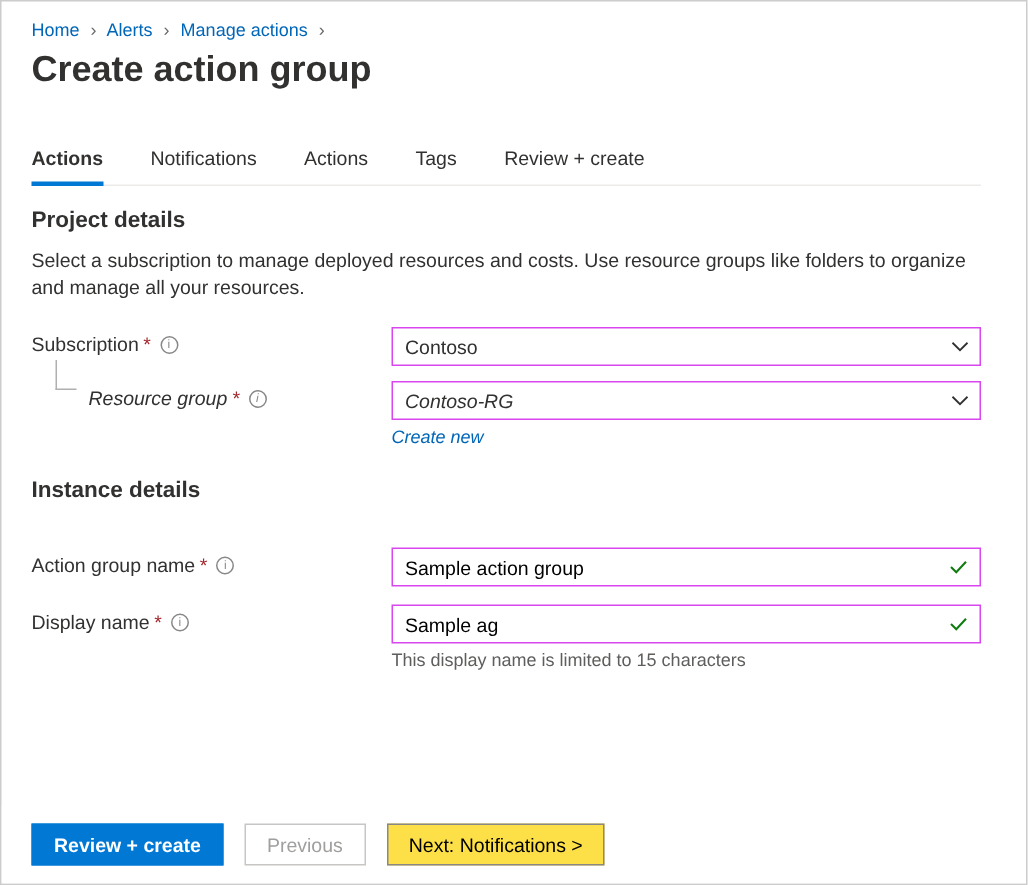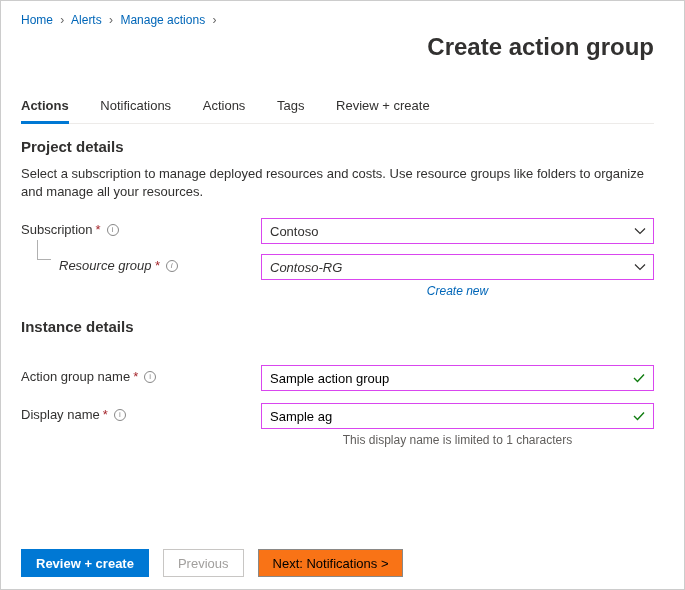--- a/index.html
+++ b/index.html
@@ -10,21 +10,21 @@
       background: #fff;
       width: 685px;
       height: 590px;
       border: 1px solid #ccc;
       position: relative;
     }
     .container { padding: 12px 30px 0 20px; }
     .breadcrumb { font-size: 12px; color: #0066b8; margin-bottom: 6px; }
     .breadcrumb a { color: #0066b8; text-decoration: none; cursor: pointer; }
     .breadcrumb .sep { color: #666; margin: 0 4px; }
-    h1.page-title { font-size: 24px; font-weight: 600; color: #323130; margin-bottom: 30px; text-align: right; }
+    h1.page-title { font-size: 24px; font-weight: 600; color: #323130; margin-bottom: 30px; }
     .tabs { border-bottom: 1px solid #edebe9; margin-bottom: 14px; }
     .tab {
       display: inline-block;
       padding: 6px 0 8px 0;
       margin-right: 28px;
       font-size: 13px;
       color: #323130;
       cursor: pointer;
       border-bottom: 3px solid transparent;
       position: relative;
@@ -87,36 +87,36 @@
     .check {
       position: absolute;
       right: 8px;
       top: 50%;
       transform: translateY(-50%);
       color: #107c10;
       pointer-events: none;
     }
     .check svg { width: 14px; height: 14px; display: block; }
     .textin { cursor: text; outline: none; }
-    .hint, .createnew { font-size: 12px; color: #605e5c; margin-top: 4px; text-align: center; }
+    .hint, .createnew { font-size: 12px; color: #605e5c; margin-top: 4px; }
     .createnew { color: #0066b8; cursor: pointer; }
     .footer {
       position: absolute;
       left: 0; right: 0; bottom: 0;
       padding: 12px 20px;
       background: #fff;
       display: flex;
       gap: 14px;
     }
     .btn {
       height: 28px;
       padding: 0 14px;
       font-size: 13px;
       border: 1px solid #8a8886;
-      background: #f97316;
+      background: #fde047;
       cursor: pointer;
       font-family: inherit;
     }
     .btn.primary { background: #0078d4; color: #fff; border-color: #0078d4; font-weight: 600; }
     .btn.disabled { color: #a19f9d; border-color: #c8c6c4; cursor: default; background: #fff;}
   </style>
 </head>
 <body>
 
 <div class="container">
@@ -214,21 +214,21 @@
     </div>
     <div class="input-col">
       <div class="input-wrapper">
         <input type="text" class="textin" value="Sample ag" style="">
         <span class="check">
           <svg viewBox="0 0 14 14">
               <path d="M2 7 L5.5 10.5 L12 3.5" fill="none" stroke="#107c10" stroke-width="1.4"></path>
             </svg>
         </span>
       </div>
-      <div class="hint">This display name is limited to 1 characters</div>
+      <div class="hint">This display name is limited to 15 characters</div>
     </div>
   </div>
 
 </div>
 
 <div class="footer">
   <button class="btn primary">Review + create</button>
   <button class="btn disabled">Previous</button>
   <button class="btn">Next: Notifications &gt;</button>
 </div>

